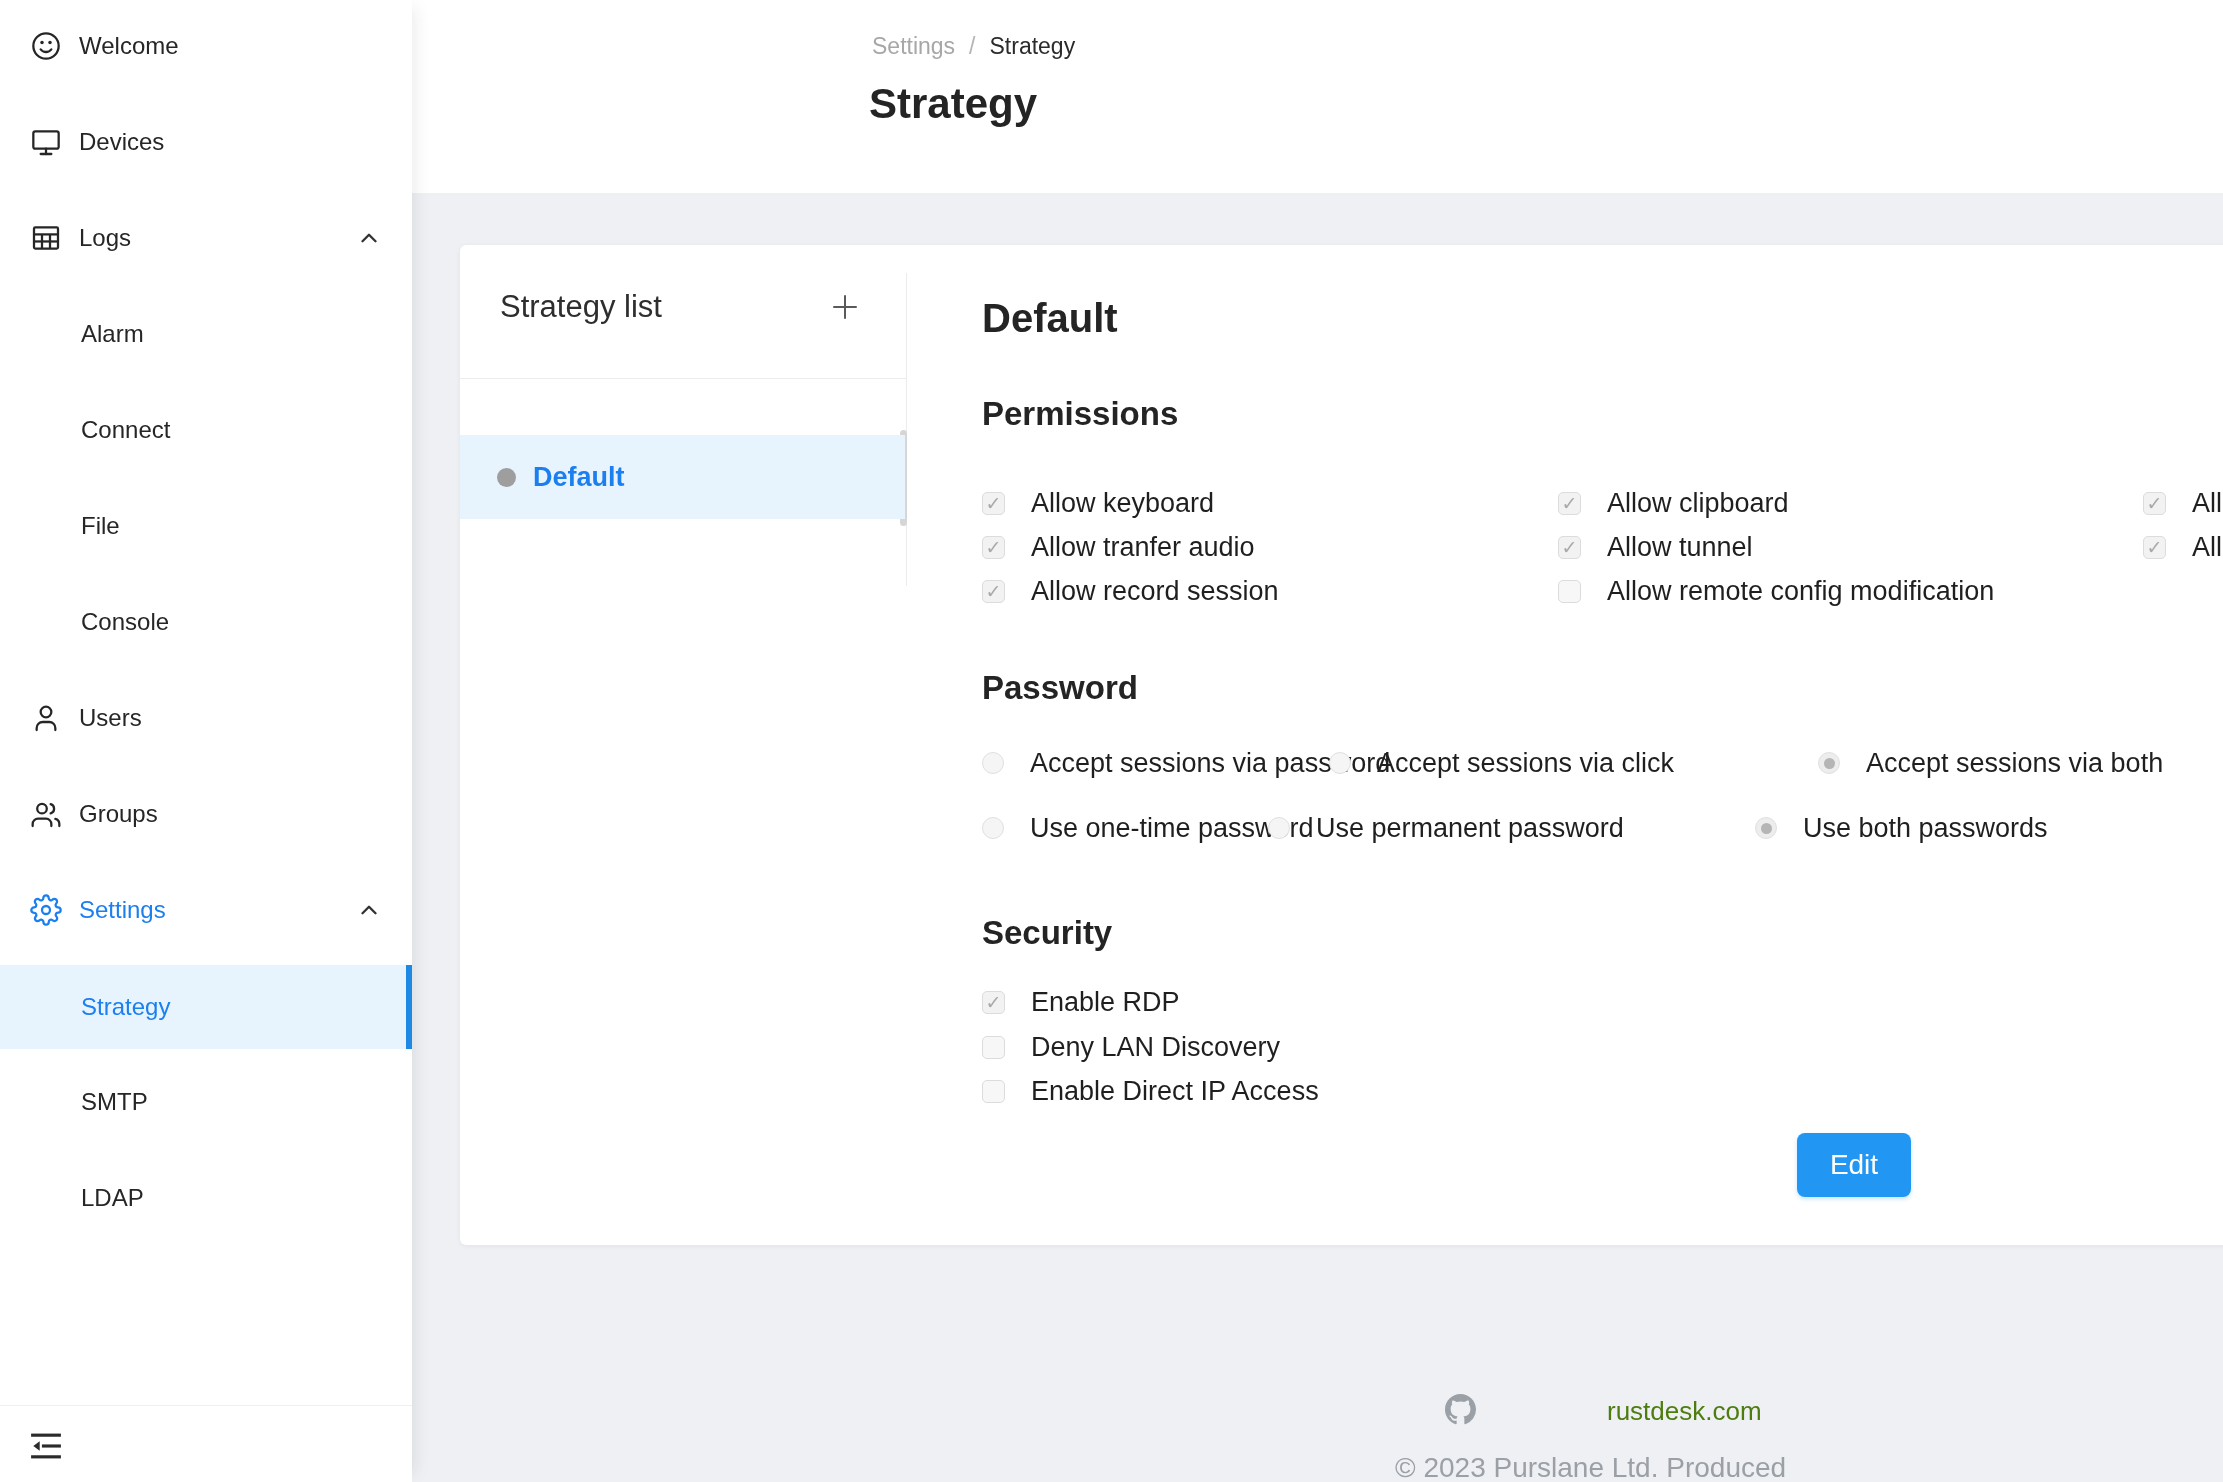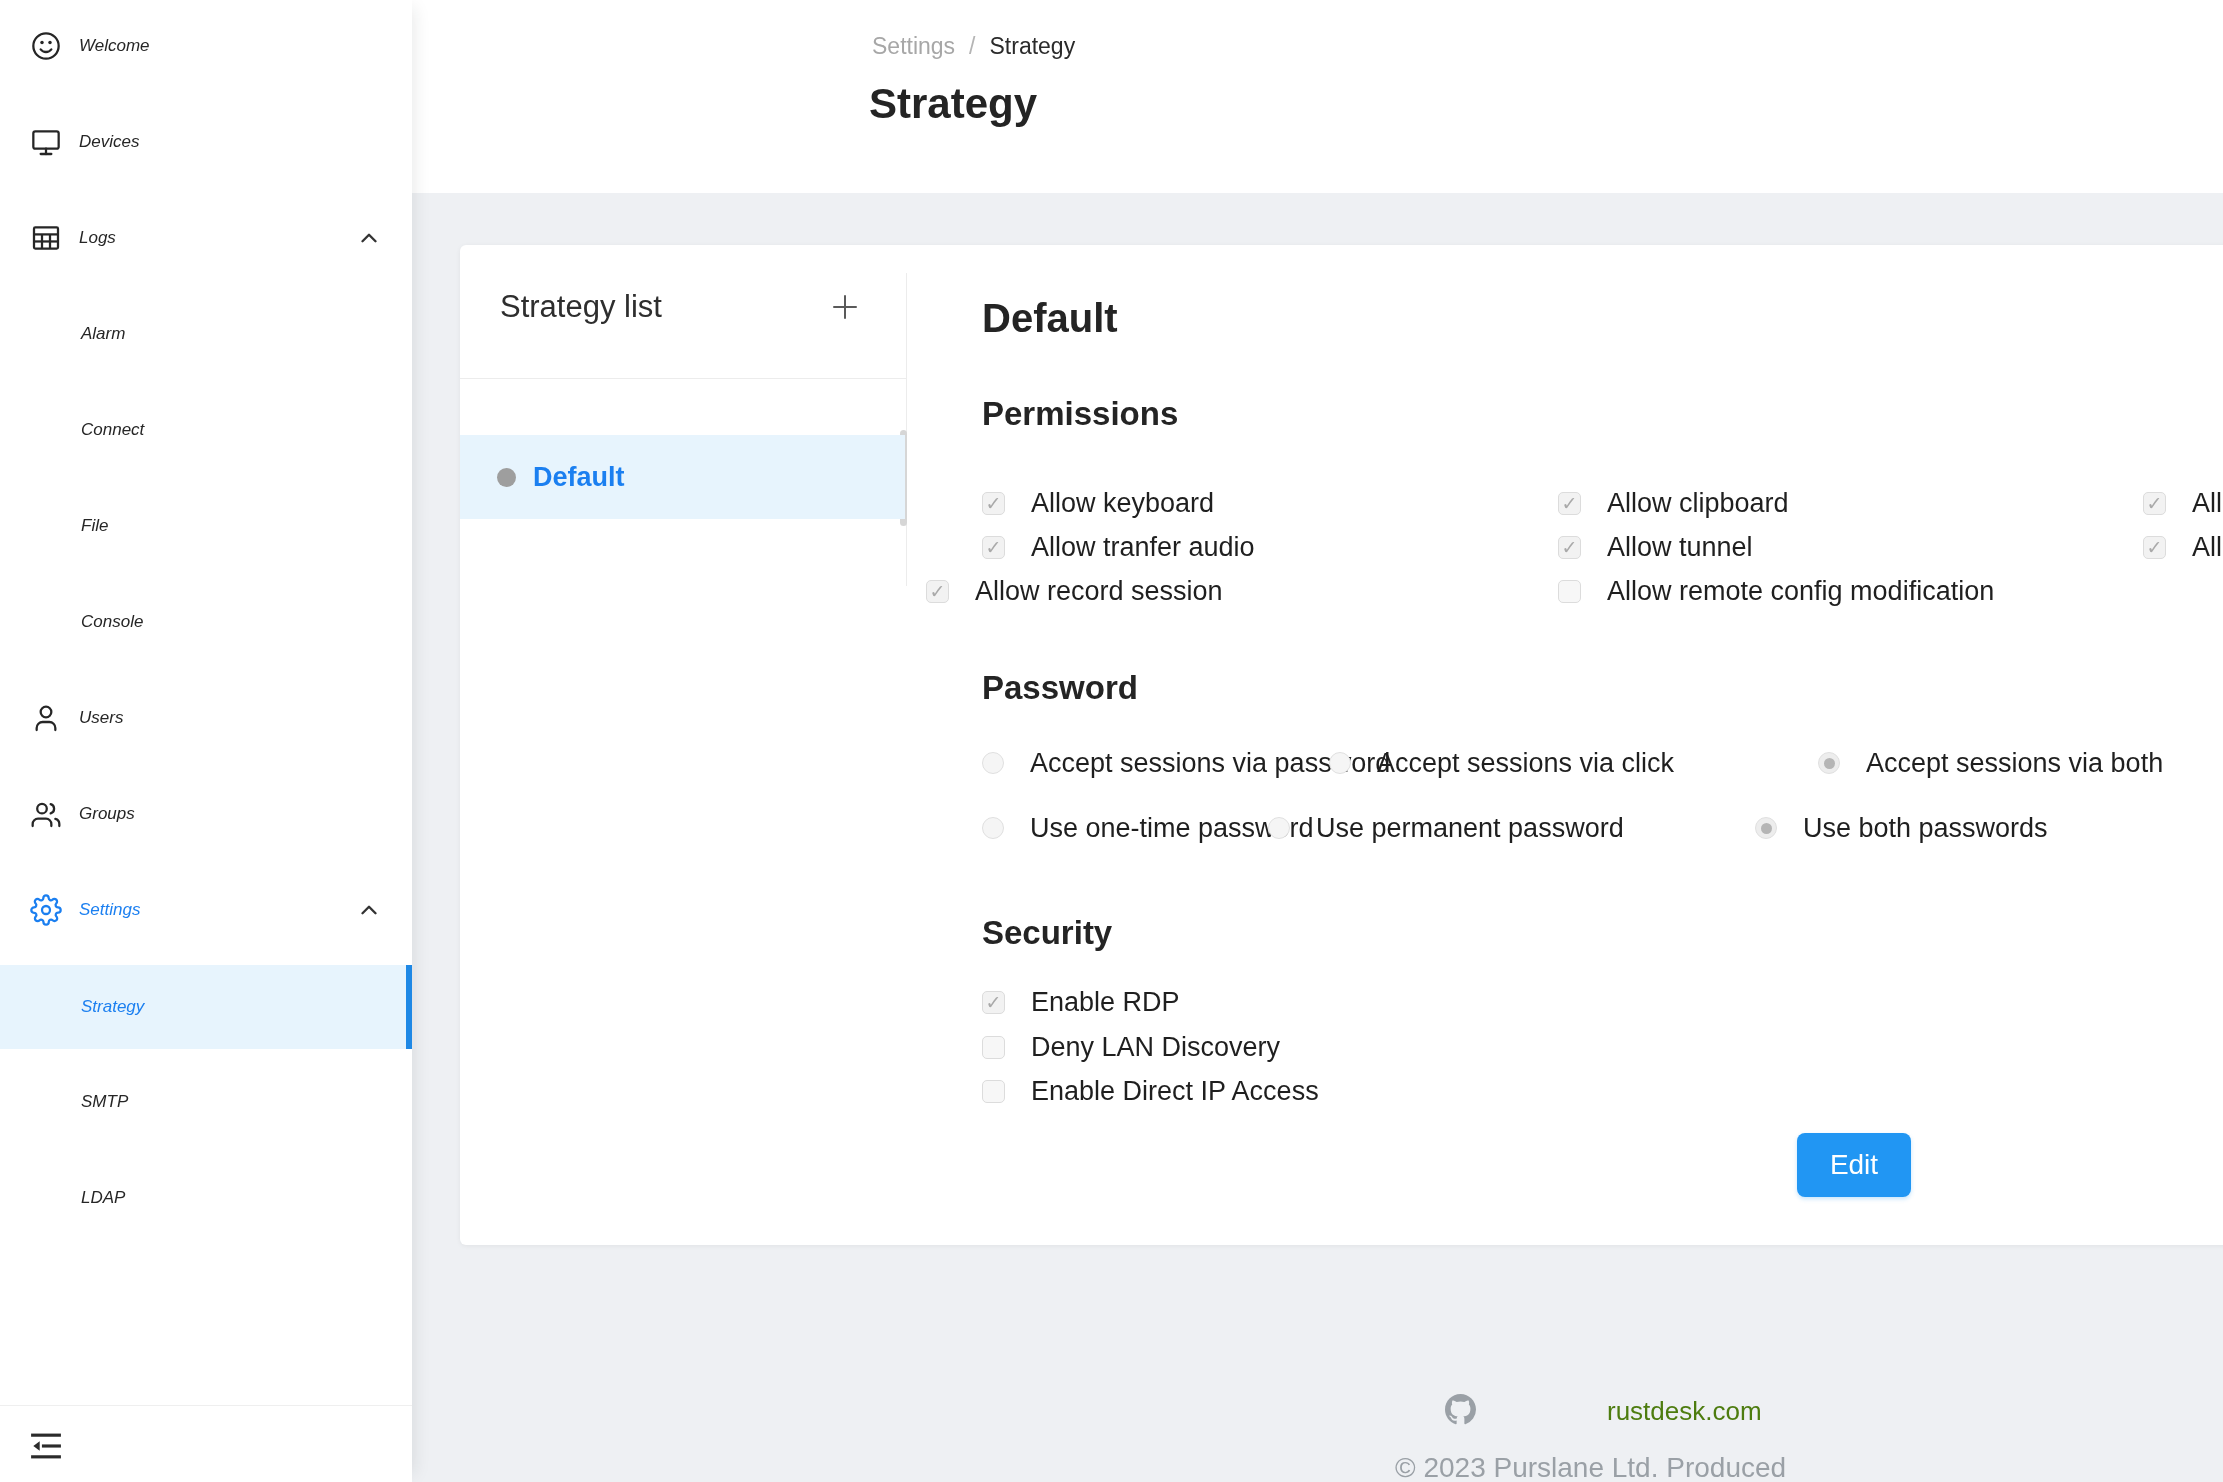--- a/index.html
+++ b/index.html
@@ -4,21 +4,21 @@
 <style>
   html,body{margin:0;padding:0;}
   body{width:2223px;height:1482px;overflow:hidden;background:#eef0f3;
        font-family:"Liberation Sans","DejaVu Sans",sans-serif;color:#242424;}
   .page{position:relative;width:2223px;height:1482px;overflow:hidden;}
 
   
   .sidebar{position:absolute;left:0;top:0;width:412px;height:1482px;background:#fff;
            box-shadow:10px 0 16px -8px rgba(29,35,41,.10);z-index:3;}
   .nav-item{position:absolute;left:0;width:412px;height:56px;display:flex;align-items:center;cursor:pointer;}
-  .nav-item .nlabel{font-size:17px;color:#262626;font-style:italic;}
+  .nav-item .nlabel{font-size:24px;color:#262626;}
   .lv1{padding-left:30px;gap:17px;box-sizing:border-box;}
   .lv2{padding-left:81px;box-sizing:border-box;}
   .nico{width:32px;height:32px;display:flex;align-items:center;justify-content:center;color:#262626;flex:0 0 32px;}
   .nav-item.active .nlabel,.nav-item.active .nico{color:#1b7ff0;}
   .chev{position:absolute;right:30px;top:50%;transform:translateY(-50%);color:#333;width:26px;height:26px;}
   .nav-item.selected{background:#e7f4fd;height:84px;}
   .nav-item.selected .nlabel{color:#1b7ff0;}
   .sel-bar{position:absolute;left:406px;top:965px;width:6px;height:84px;background:#1e88e5;}
   .side-divider{position:absolute;left:0;top:1405px;width:412px;height:1px;background:#efefef;}
   .collapse-btn{position:absolute;left:26px;top:1426px;width:40px;height:40px;color:#2b2b2b;cursor:pointer;}
@@ -221,21 +221,21 @@
   <div class="section-h" style="top:384px">Permissions</div>
 
   <div class="cell" style="left:982px;top:486px">
     <span class="cb checked"></span>
     <span class="clabel">Allow keyboard</span>
   </div>
   <div class="cell" style="left:982px;top:530px">
     <span class="cb checked"></span>
     <span class="clabel">Allow tranfer audio</span>
   </div>
-  <div class="cell" style="left:926px;top:574px">
+  <div class="cell" style="left:982px;top:574px">
     <span class="cb checked"></span>
     <span class="clabel">Allow record session</span>
   </div>
 
   <div class="cell" style="left:1558px;top:486px">
     <span class="cb checked"></span>
     <span class="clabel">Allow clipboard</span>
   </div>
   <div class="cell" style="left:1558px;top:530px">
     <span class="cb checked"></span>

